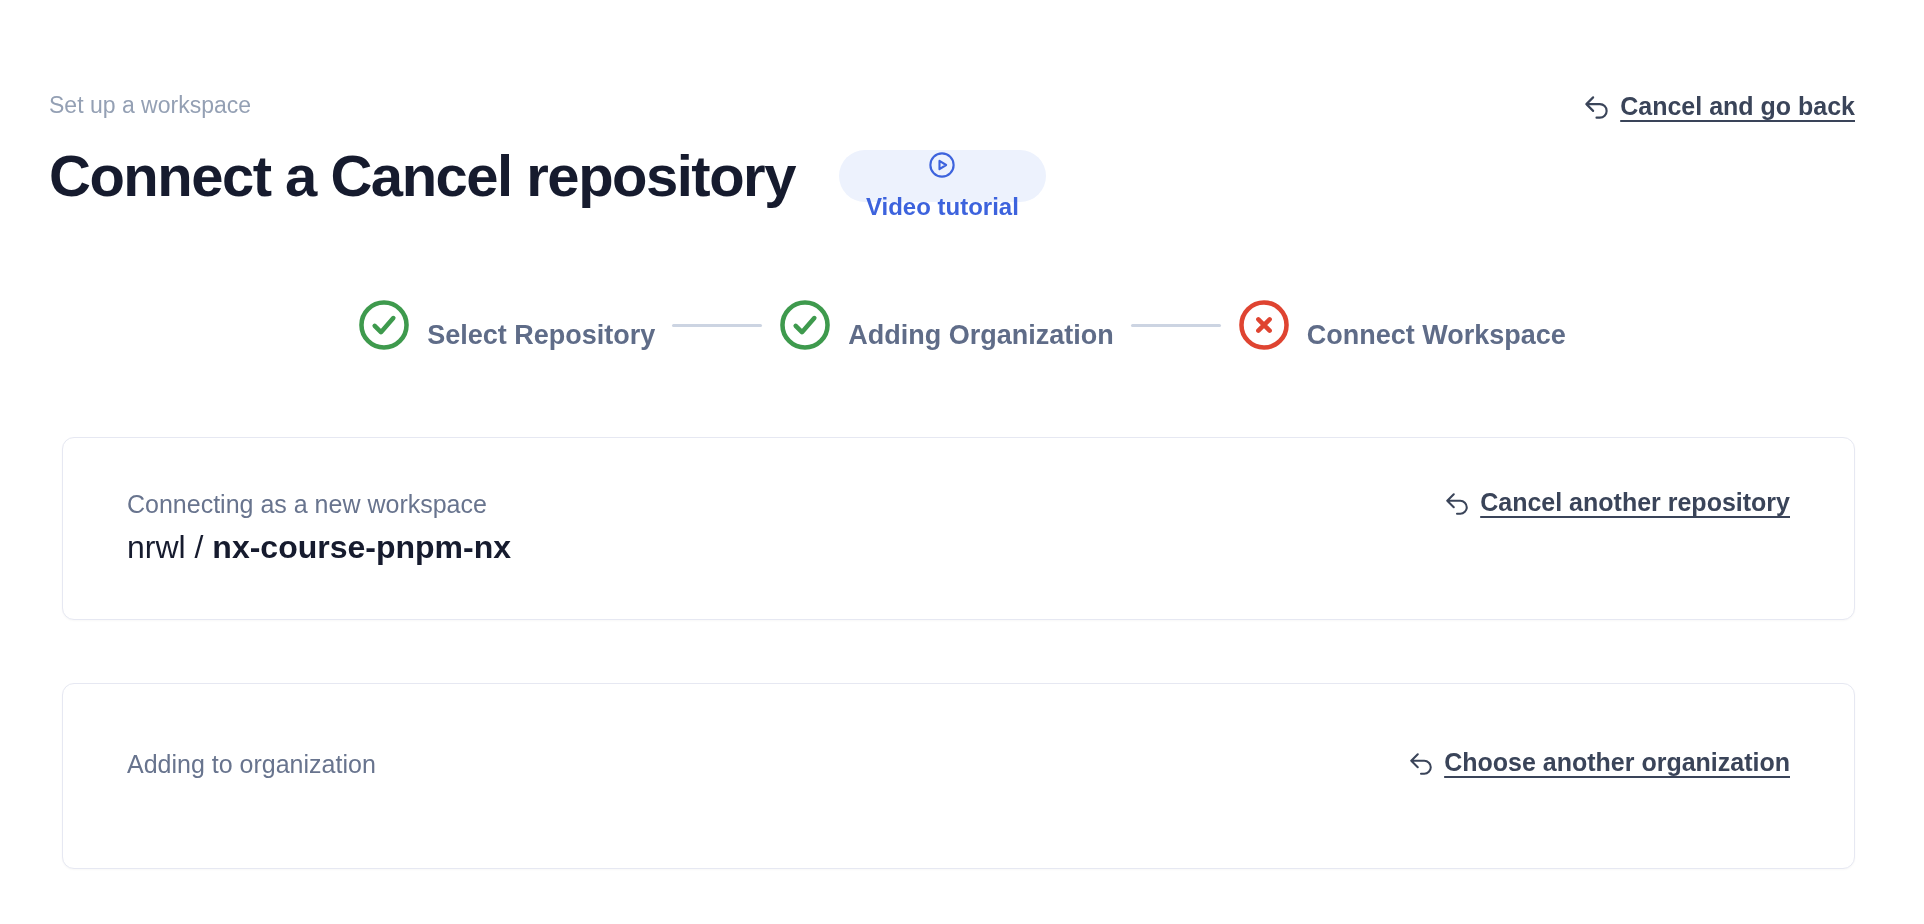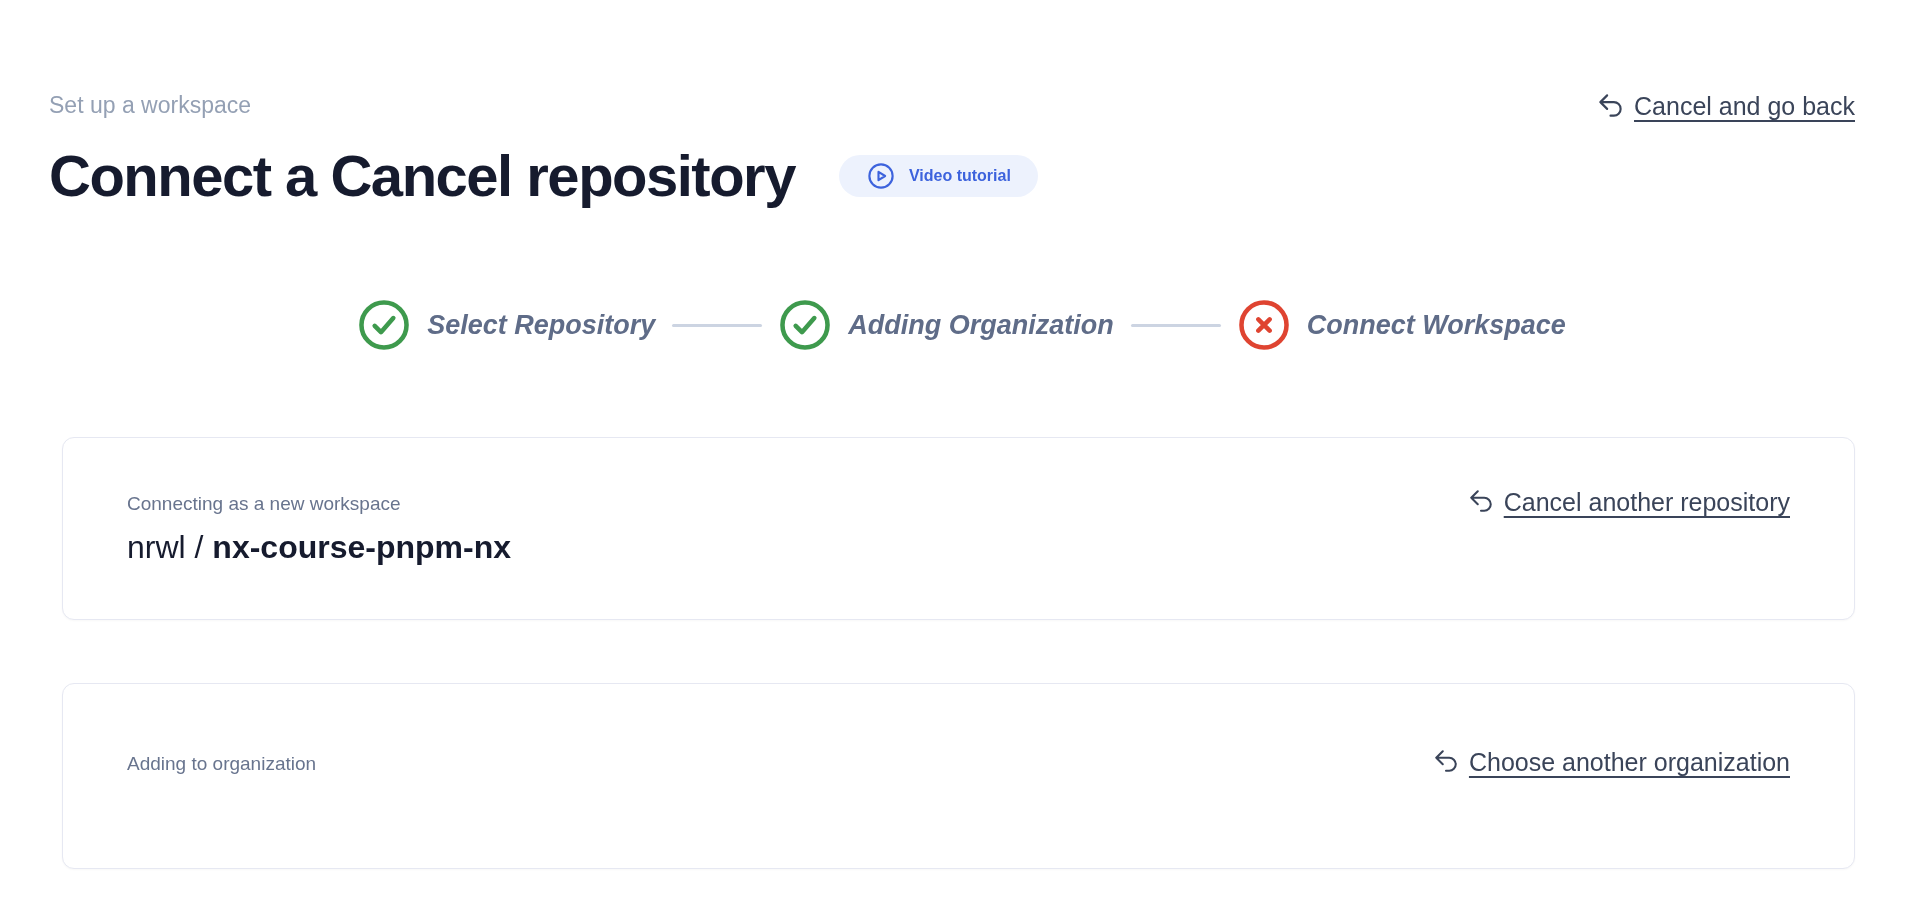--- a/index.html
+++ b/index.html
@@ -13,43 +13,43 @@
   *{margin:0;padding:0;box-sizing:border-box;}
   html,body{background:var(--page-bg);}
   body{font-family:"Liberation Sans","DejaVu Sans",sans-serif;}
   .page{position:relative;width:1924px;height:924px;background:var(--page-bg);overflow:hidden;}
 
   
   .header{position:absolute;left:49px;right:69px;top:90px;display:flex;justify-content:space-between;align-items:flex-start;}
   .eyebrow{font-size:23px;line-height:30px;color:var(--muted-text);margin-bottom:25px;}
   .title-row{display:flex;align-items:center;gap:44px;}
   .page-title{font-size:58px;line-height:62px;font-weight:800;letter-spacing:-1.5px;color:var(--heading-text);}
-  .video-pill{display:inline-flex;align-items:center;gap:13px;height:42px;padding:0 27px;border:none;border-radius:28px;background:var(--accent-blue-bg);color:var(--accent-blue);font-family:inherit;font-size:16px;font-weight:700;cursor:pointer;}
+  .video-pill{display:inline-flex;align-items:center;gap:13px;height:52px;padding:0 27px;border:none;border-radius:28px;background:var(--accent-blue-bg);color:var(--accent-blue);font-family:inherit;font-size:24px;font-weight:700;cursor:pointer;flex-direction:column;}
   .video-pill svg{display:block;}
 
   
-  .back-link{display:inline-flex;align-items:flex-start;gap:10px;color:var(--link-text);font-size:25px;font-weight:400;cursor:pointer;text-decoration:none;}
+  .back-link{display:inline-flex;align-items:flex-end;gap:10px;color:var(--link-text);font-size:25px;font-weight:700;cursor:pointer;text-decoration:none;}
   .back-link .link-label{text-decoration:underline;text-underline-offset:5px;text-decoration-thickness:1.5px;}
   .back-link svg{display:block;flex:none;}
   .cancel-link{margin-top:2px;}
 
   
   .stepper{position:absolute;left:0;right:0;top:299px;display:flex;justify-content:center;align-items:center;}
-  .step{display:flex;align-items:center;font-style:italic;}
+  .step{display:flex;align-items:flex-end;}
   .step-icon{width:52px;height:52px;flex:none;}
   .step-icon.complete{color:var(--success-green);}
   .step-icon.error{color:var(--error-red);}
   .step-label{margin-left:17px;font-size:27px;font-weight:600;color:var(--step-label-text);white-space:nowrap;}
   .connector{width:90px;height:3px;border-radius:2px;background:var(--connector);margin:0 17px;}
 
   
   .card{position:absolute;left:62px;right:69px;border:1.5px solid var(--card-border);border-radius:12px;background:#fff;display:flex;justify-content:space-between;align-items:flex-start;padding:50px 64px 0 64px;box-shadow:0 1px 2px rgba(22,27,46,0.03);}
   .card-repository{top:437px;height:183px;}
   .card-organization{top:683px;height:186px;padding-top:64px;}
-  .card-label{font-size:19px;line-height:32px;color:var(--card-label-text);margin-bottom:8px;}
+  .card-label{font-size:25px;line-height:32px;color:var(--card-label-text);margin-bottom:8px;}
   .card-value{font-size:32px;line-height:38px;color:var(--heading-text);font-weight:700;}
   .card-value .owner,.card-value .separator{font-weight:500;white-space:pre;}
 </style>
 </head>
 <body>
 
 <div class="page">
 
   <div class="header">
     <div class="header-left">

